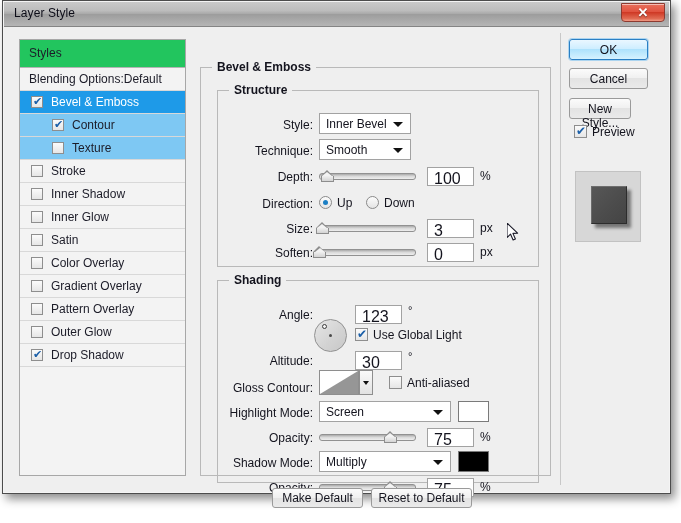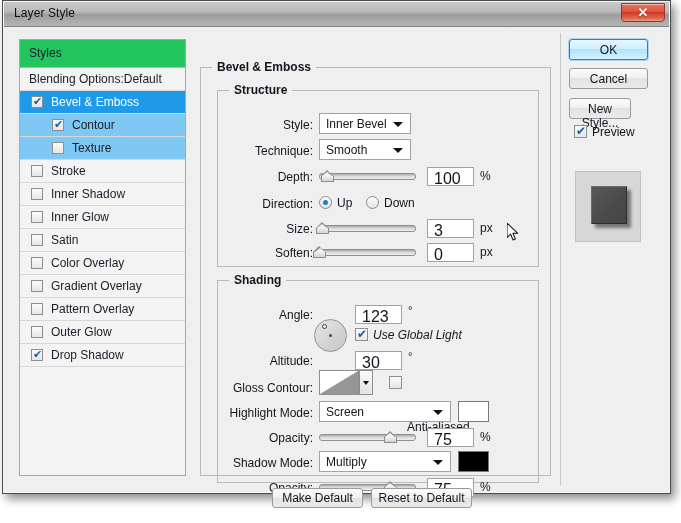--- a/index.html
+++ b/index.html
@@ -638,40 +638,40 @@
           <div class="unit" style="left:190px; top:23px; font-size:11px;">°</div>
 
           <div class="dial" style="left:96px; top:38px;">
             <div class="handle" id="dial-handle" style="left: 7.00897px; top: 3.77462px;"></div>
             <div class="center"></div>
           </div>
 
           <div class="chk" style="left:137px; top:47px;">
             <span class="tick">✔</span>
           </div>
-          <div class="lbl" style="left:155px; top:47px; text-align:left;font-style:italic;">Use Global Light</div>
+          <div class="lbl" style="left:155px; top:47px; text-align:left;">Use Global Light</div>
 
           <div class="lbl" style="left:30px; top:73px; width:65px;">Altitude:</div>
           <div class="numbox" style="left:137px; top:70px; width:47px;">
             <div class="num-text">30</div>
           </div>
           <div class="unit" style="left:190px; top:69px; font-size:11px;">°</div>
 
           <div class="lbl" style="left:-4px; top:100px; width:99px;">Gloss Contour:</div>
           <div class="contour-box" style="left:101px; top:89px;">
             <svg class="ramp" viewBox="0 0 40 25" preserveAspectRatio="none">
               <rect x="0" y="0" width="40" height="25" fill="#ffffff"></rect>
               <polygon points="40,0 40,25 0,25" fill="#969696"></polygon>
             </svg>
           </div>
           <div class="contour-arrow-btn" style="left:141px; top:89px;">
             <div class="a"></div>
           </div>
           <div class="chk" style="left:171px; top:95px;"></div>
-          <div class="lbl" style="left:189px; top:95px; text-align:left;margin-top:44px;">Anti-aliased</div>
+          <div class="lbl" style="left:189px; top:95px; text-align:left;">Anti-aliased</div>
 
           <div class="lbl" style="left:-13px; top:125px; width:108px;">Highlight Mode:</div>
           <div class="dropdown" style="left:101px; top:120px; width:132px;padding-left:11px;">
             <div class="dd-text">Screen</div>
             <div class="dd-arrow"></div>
           </div>
           <div class="swatch" id="highlight-swatch" style="left: 240px; top: 120px; width: 31px; background: rgb(255, 255, 255);"></div>
 
           <div class="lbl" style="left:27px; top:150px; width:68px;">Opacity:</div>
           <div class="slider" style="left:101px; top:149px; width:97px;">

